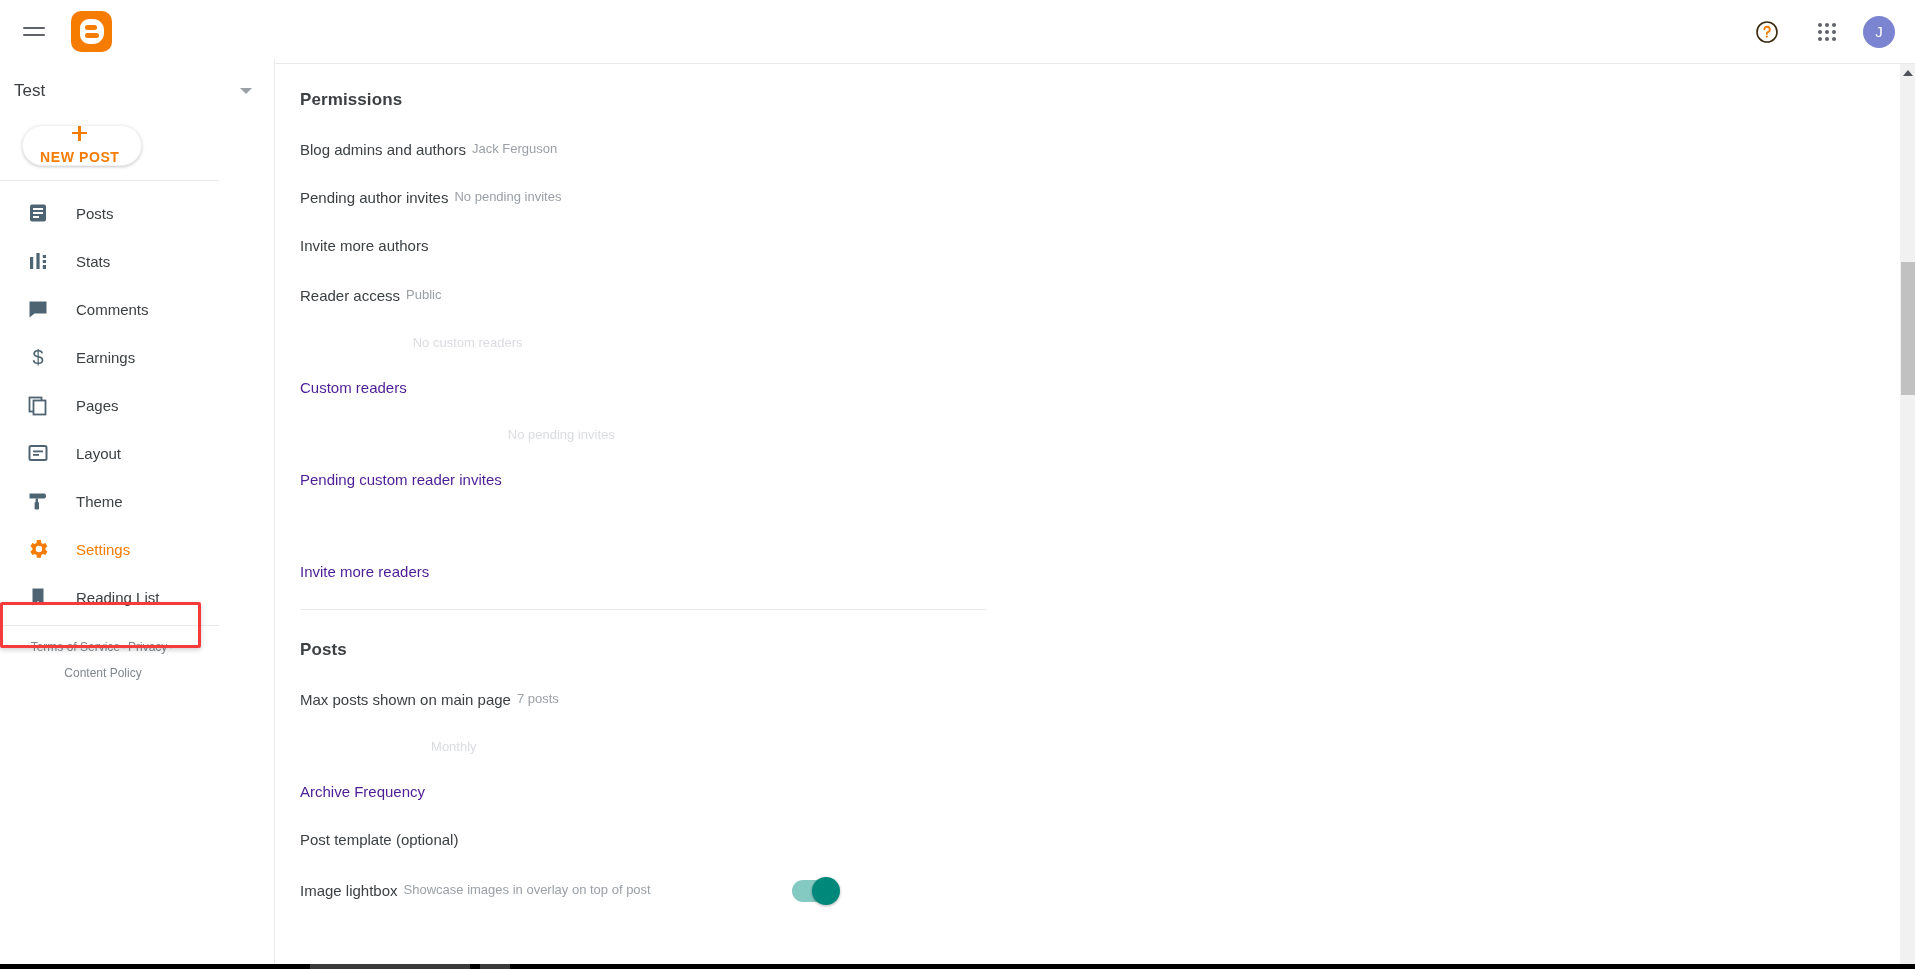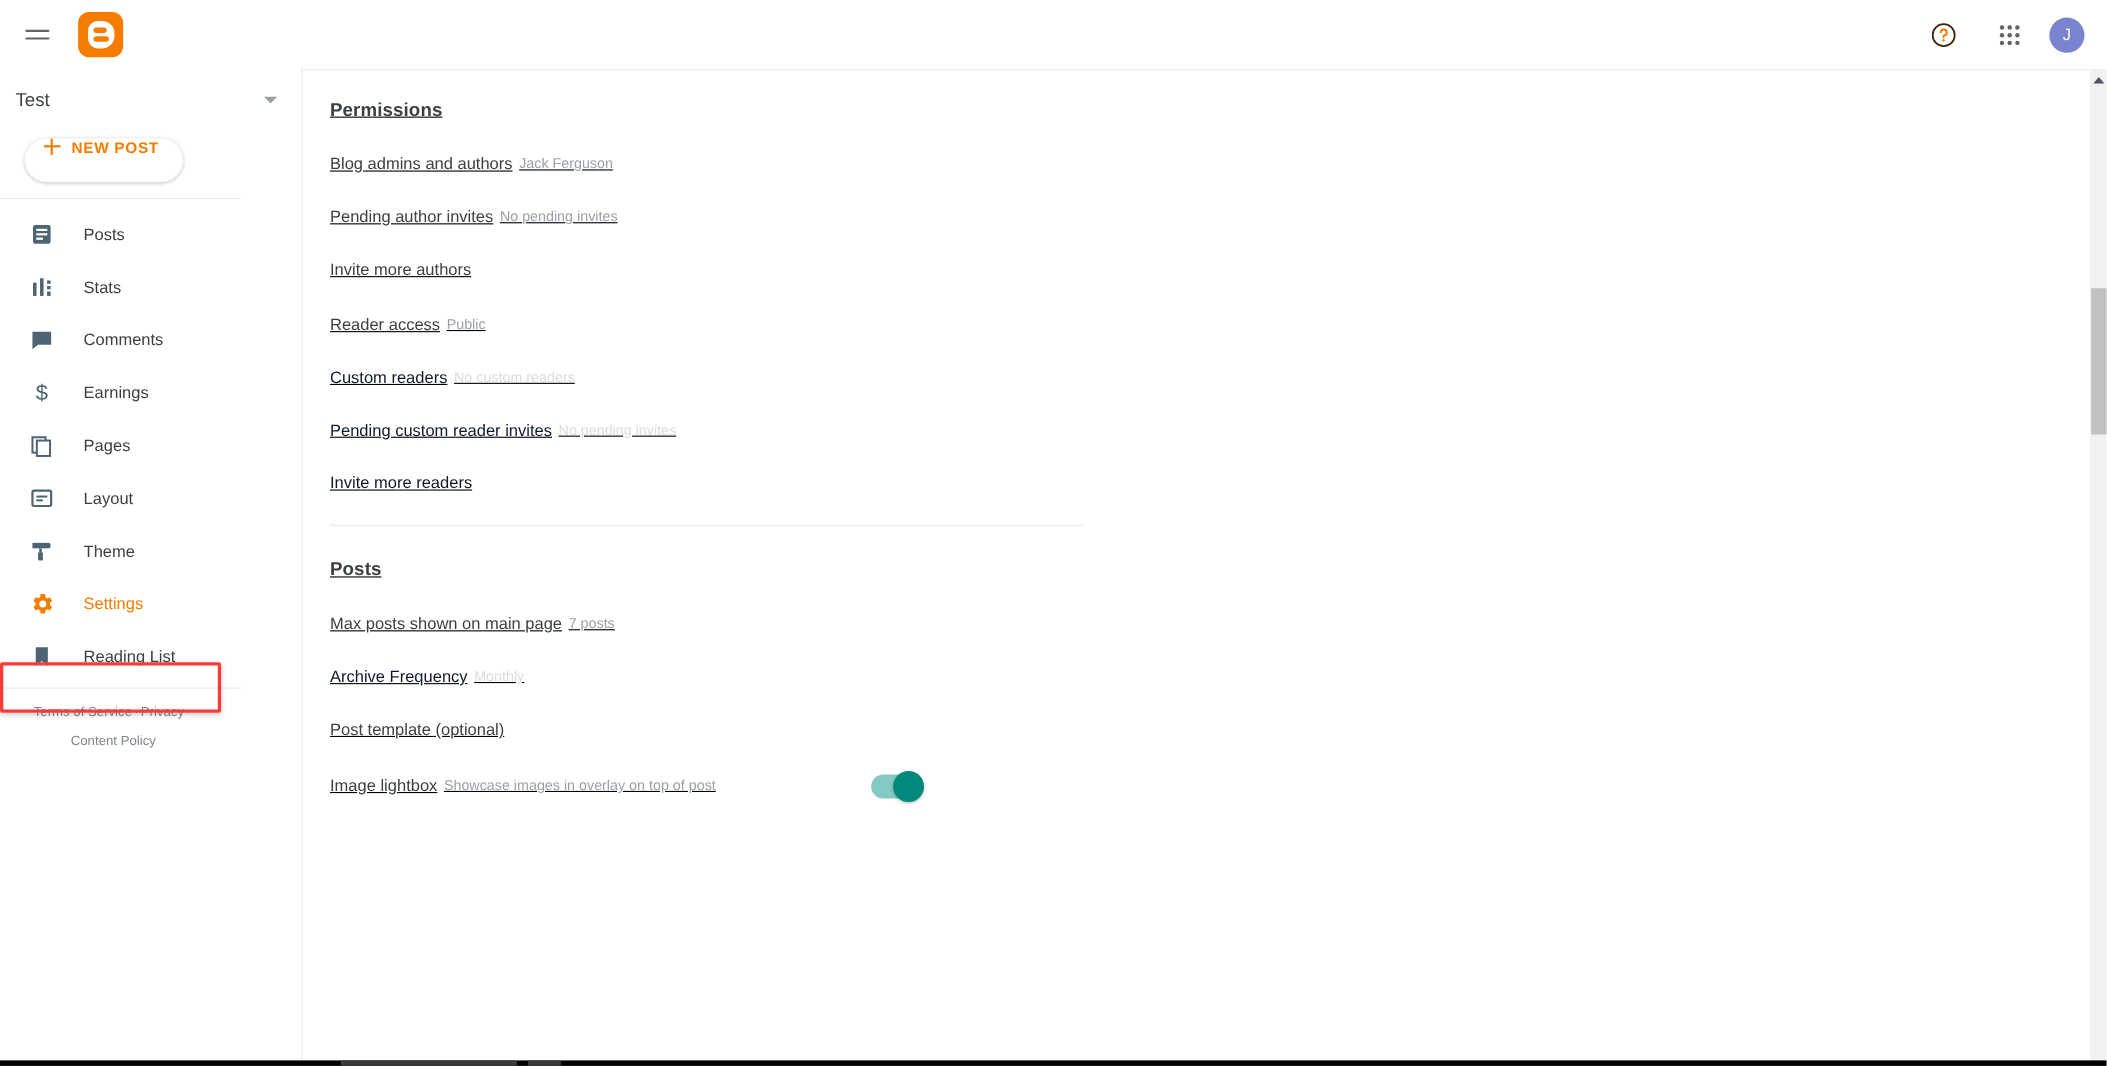--- a/index.html
+++ b/index.html
@@ -80,27 +80,27 @@
   .blog-select .name {
     font-size: 17px; color: #3c4043; flex: 1;
   }
   .caret {
     width: 0; height: 0;
     border-left: 6px solid transparent; border-right: 6px solid transparent;
     border-top: 6px solid #9aa0a6; margin-right: 6px;
   }
   .newpost-wrap { padding: 10px 0 14px 22px; }
   .newpost {
-    display: inline-flex; align-items: flex-start; gap: 10px;
+    display: inline-flex; align-items: center; gap: 10px;
     height: 41px; padding: 0 22px 0 17px;
     border-radius: 22px; background: #ffffff;
     border: 1px solid #f1f1f1;
     box-shadow: 0 1px 3px rgba(60,64,67,.28);
     color: #f57c00; font-size: 14px; font-weight: bold;
-    letter-spacing: .6px; cursor: pointer;
+    letter-spacing: .6px; cursor: pointer; flex-direction: column;
   }
   .plus {
     position: relative; width: 15px; height: 15px; display: inline-block;
   }
   .plus::before, .plus::after {
     content: ""; position: absolute; background: #f57c00;
   }
   .plus::before { left: 6px; top: 0; width: 2.4px; height: 15px; }
   .plus::after { left: 0; top: 6px; width: 15px; height: 2.4px; }
 
@@ -137,36 +137,36 @@
   }
   .footer-links a { color: #80868b; text-decoration: none; cursor: pointer; }
   .footer-links .sep { padding: 0 2px; }
 
   
   .content {
     position: absolute; top: 64px; left: 276px;
     width: 1623px; height: 905px;
     background: #ffffff; overflow: hidden;
   }
-  .content-inner { padding: 26px 0 0 24px; width: 960px; text-decoration: underline; }
+  .content-inner { padding: 26px 0 0 24px; width: 960px; }
 
   .section-title {
     font-size: 17px; color: #3c4043; font-weight: bold;
     letter-spacing: .1px; margin-bottom: 23px;
   }
   .row {
     padding: 7px 0 7px 0; cursor: pointer; max-width: 690px;
     display: flex; align-items: center; justify-content: space-between;
     margin-bottom: 14px;
   }
   .row .texts { display: flex; flex-direction: row; gap: 6px; }
   .row .t1 { font-size: 15px; color: #3c4043; line-height: 20px; }
   .row .t2 { font-size: 13px; color: #9aa0a6; line-height: 18px; }
   .row.disabled { cursor: default; }
-  .row.disabled .t1 { color: #0f172a; }
+  .row.disabled .t1 { color: #4c1d95; margin-top: 44px; }
   .row.disabled .t2 { color: #dadce0; }
   .row.single { margin-bottom: 16px; }
 
   .hr { height: 1px; background: #e8eaed; width: 686px; margin: 20px 0 30px 0; }
 
   .toggle {
     width: 46px; height: 22px; border-radius: 11px;
     background: #85c9c3; position: relative; flex: none;
     margin-right: 152px; cursor: pointer;
   }

